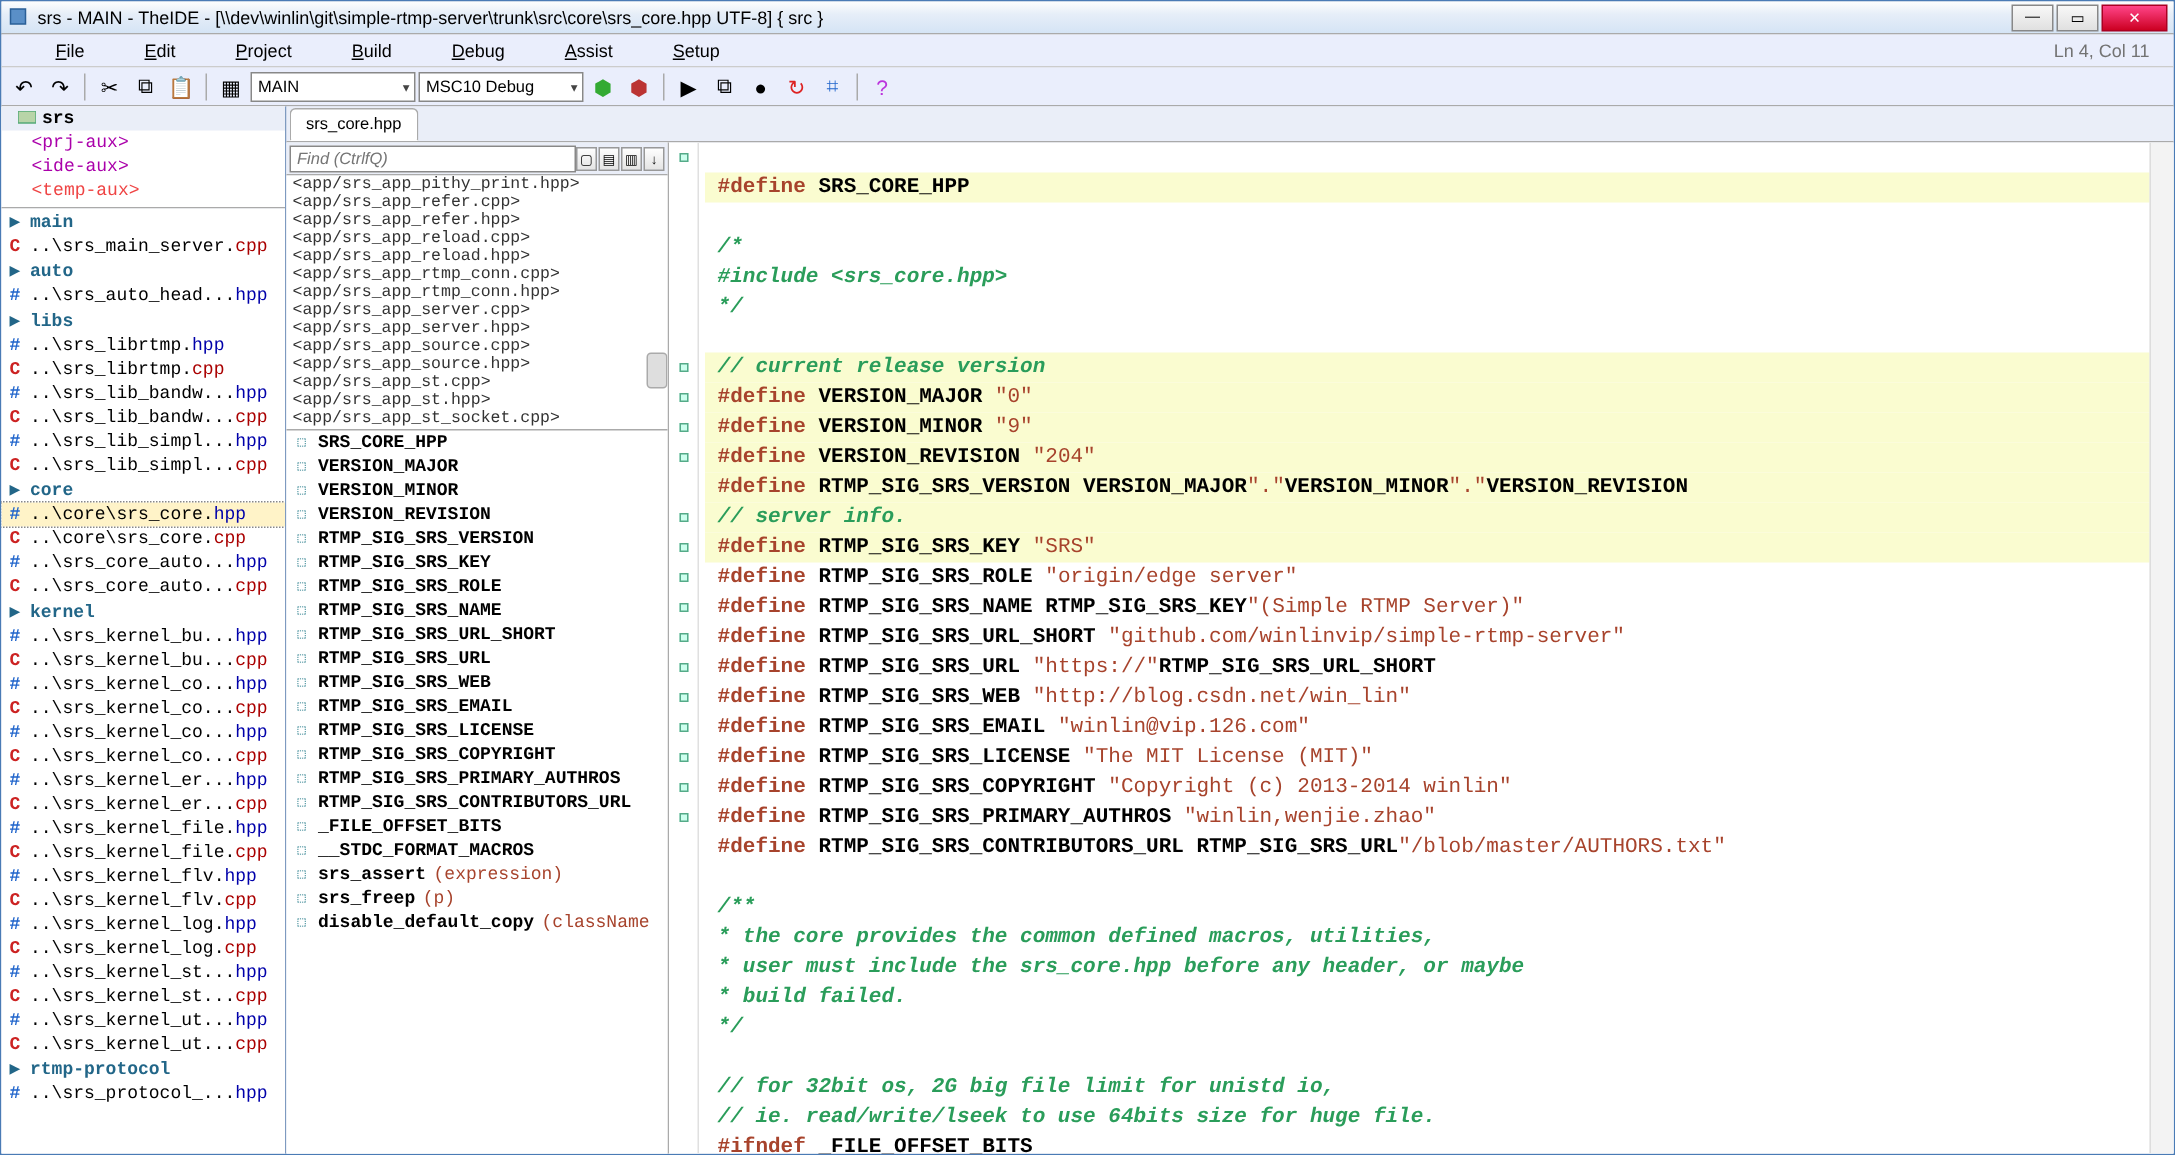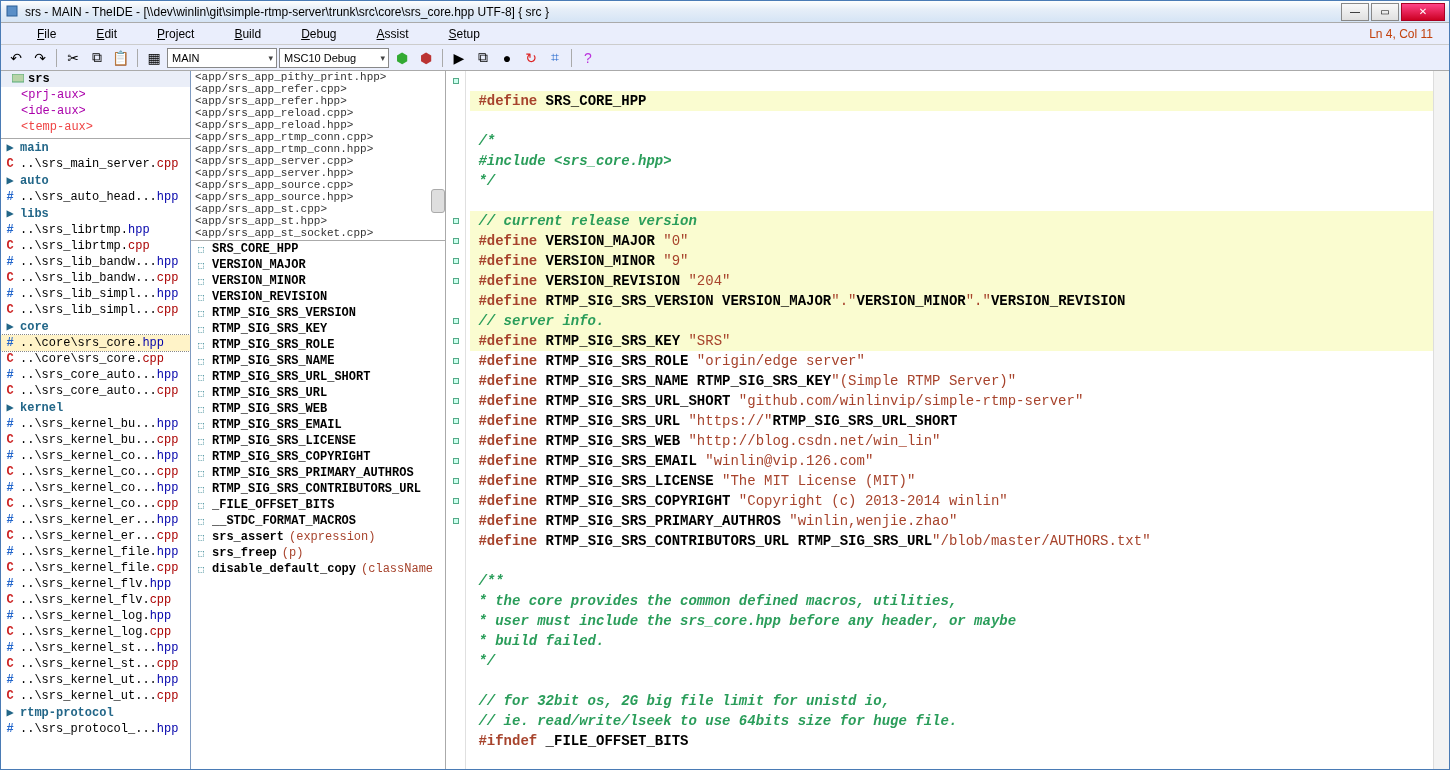--- a/index.html
+++ b/index.html
@@ -8,21 +8,21 @@
 .titlebar { height: 22px; background: linear-gradient(#fdfefe, #e6eef8 40%, #d5e4f5); display: flex; align-items: center; padding: 0 4px; border-bottom: 1px solid #aaa; }
 .titlebar .icon { width: 16px; height: 16px; margin-right: 4px; }
 .titlebar .title { flex: 1; font-size: 12px; color: #000; }
 .winbtns { display: flex; gap: 2px; }
 .winbtn { width: 28px; height: 18px; border: 1px solid #888; background: linear-gradient(#f8f8f8,#e0e0e0); display: flex; align-items: center; justify-content: center; font-size: 10px; cursor: pointer; }
 .winbtn.close { background: linear-gradient(#f48,#c02); color: #fff; border-color: #a02; width: 44px; }
 .menubar { height: 22px; background: #eaeefc; display: flex; align-items: center; padding: 0 6px; border-bottom: 1px solid #ccc; gap: 2px; }
 .menubar .menuitem { padding: 2px 8px; font-size: 12px; color: #000; cursor: pointer; margin-left: 22px; }
 .menubar .menuitem u { text-decoration: underline; }
 .menubar .spacer { flex: 1; }
-.menubar .pos { font-size: 12px; color: #c2410c; padding-right: 10px; }
+.menubar .pos { font-size: 12px; color: #737373; padding-right: 10px; }
 .toolbar { height: 26px; background: #eaeefc; display: flex; align-items: center; padding: 0 4px; border-bottom: 1px solid #aaa; gap: 2px; }
 .tbtn { width: 22px; height: 22px; display: flex; align-items: center; justify-content: center; border: 1px solid transparent; cursor: pointer; font-size: 14px; }
 .tsep { width: 1px; height: 18px; background: #aaa; margin: 0 3px; }
 .combo { height: 20px; border: 1px solid #888; background: #fff; font-size: 11px; padding: 0 14px 0 4px; position: relative; display: flex; align-items: center; min-width: 110px; }
 .combo::after { content: "▾"; position: absolute; right: 3px; font-size: 9px; color: #444; }
 .maincontent { flex: 1; display: flex; min-height: 0; background: #eaeefc; }
 .leftcol { width: 190px; display: flex; flex-direction: column; border-right: 1px solid #7e9ac0; }
 .pkgpanel { height: 68px; background: #fff; border-bottom: 1px solid #aaa; overflow: hidden; }
 .pkgrow { display: flex; align-items: center; padding: 1px 4px; font-size: 12px; font-family: "Courier New", monospace; gap: 4px; }
 .pkgrow.header { background: #eaeef8; font-weight: bold; padding-left: 11px; }
@@ -284,22 +284,36 @@
             <span class="fname folder">rtmp-protocol</span>
           </div>
           <div class="frow">
             <span class="ficon" style="color:#26c">#</span>
             <span class="fname"><span class="dots">..\srs_protocol_...</span><span class="hpp">hpp</span></span>
           </div>
         </div>
     </div>
 
     <div style="flex:1; display:flex; flex-direction:column; min-width:0;">
+      <div class="tabbar">
+        <div class="tab">
+            <span>srs_core.hpp</span>
+          </div>
+      </div>
       <div style="flex:1; display:flex; min-height:0;">
         <div class="midcol">
+          <div class="findbox">
+            <input class="findinput" placeholder="Find (CtrlfQ)" style="">
+            <div class="findbtns">
+              <div class="findbtn">▢</div>
+              <div class="findbtn">▤</div>
+              <div class="findbtn">▥</div>
+              <div class="findbtn">↓</div>
+            </div>
+          </div>
           <div class="recentlist" id="recentlist">
             <div class="recentrow">&lt;app/srs_app_pithy_print.hpp&gt;</div>
               <div class="recentrow">&lt;app/srs_app_refer.cpp&gt;</div>
               <div class="recentrow">&lt;app/srs_app_refer.hpp&gt;</div>
               <div class="recentrow">&lt;app/srs_app_reload.cpp&gt;</div>
               <div class="recentrow">&lt;app/srs_app_reload.hpp&gt;</div>
               <div class="recentrow">&lt;app/srs_app_rtmp_conn.cpp&gt;</div>
               <div class="recentrow">&lt;app/srs_app_rtmp_conn.hpp&gt;</div>
               <div class="recentrow">&lt;app/srs_app_server.cpp&gt;</div>
               <div class="recentrow">&lt;app/srs_app_server.hpp&gt;</div>

